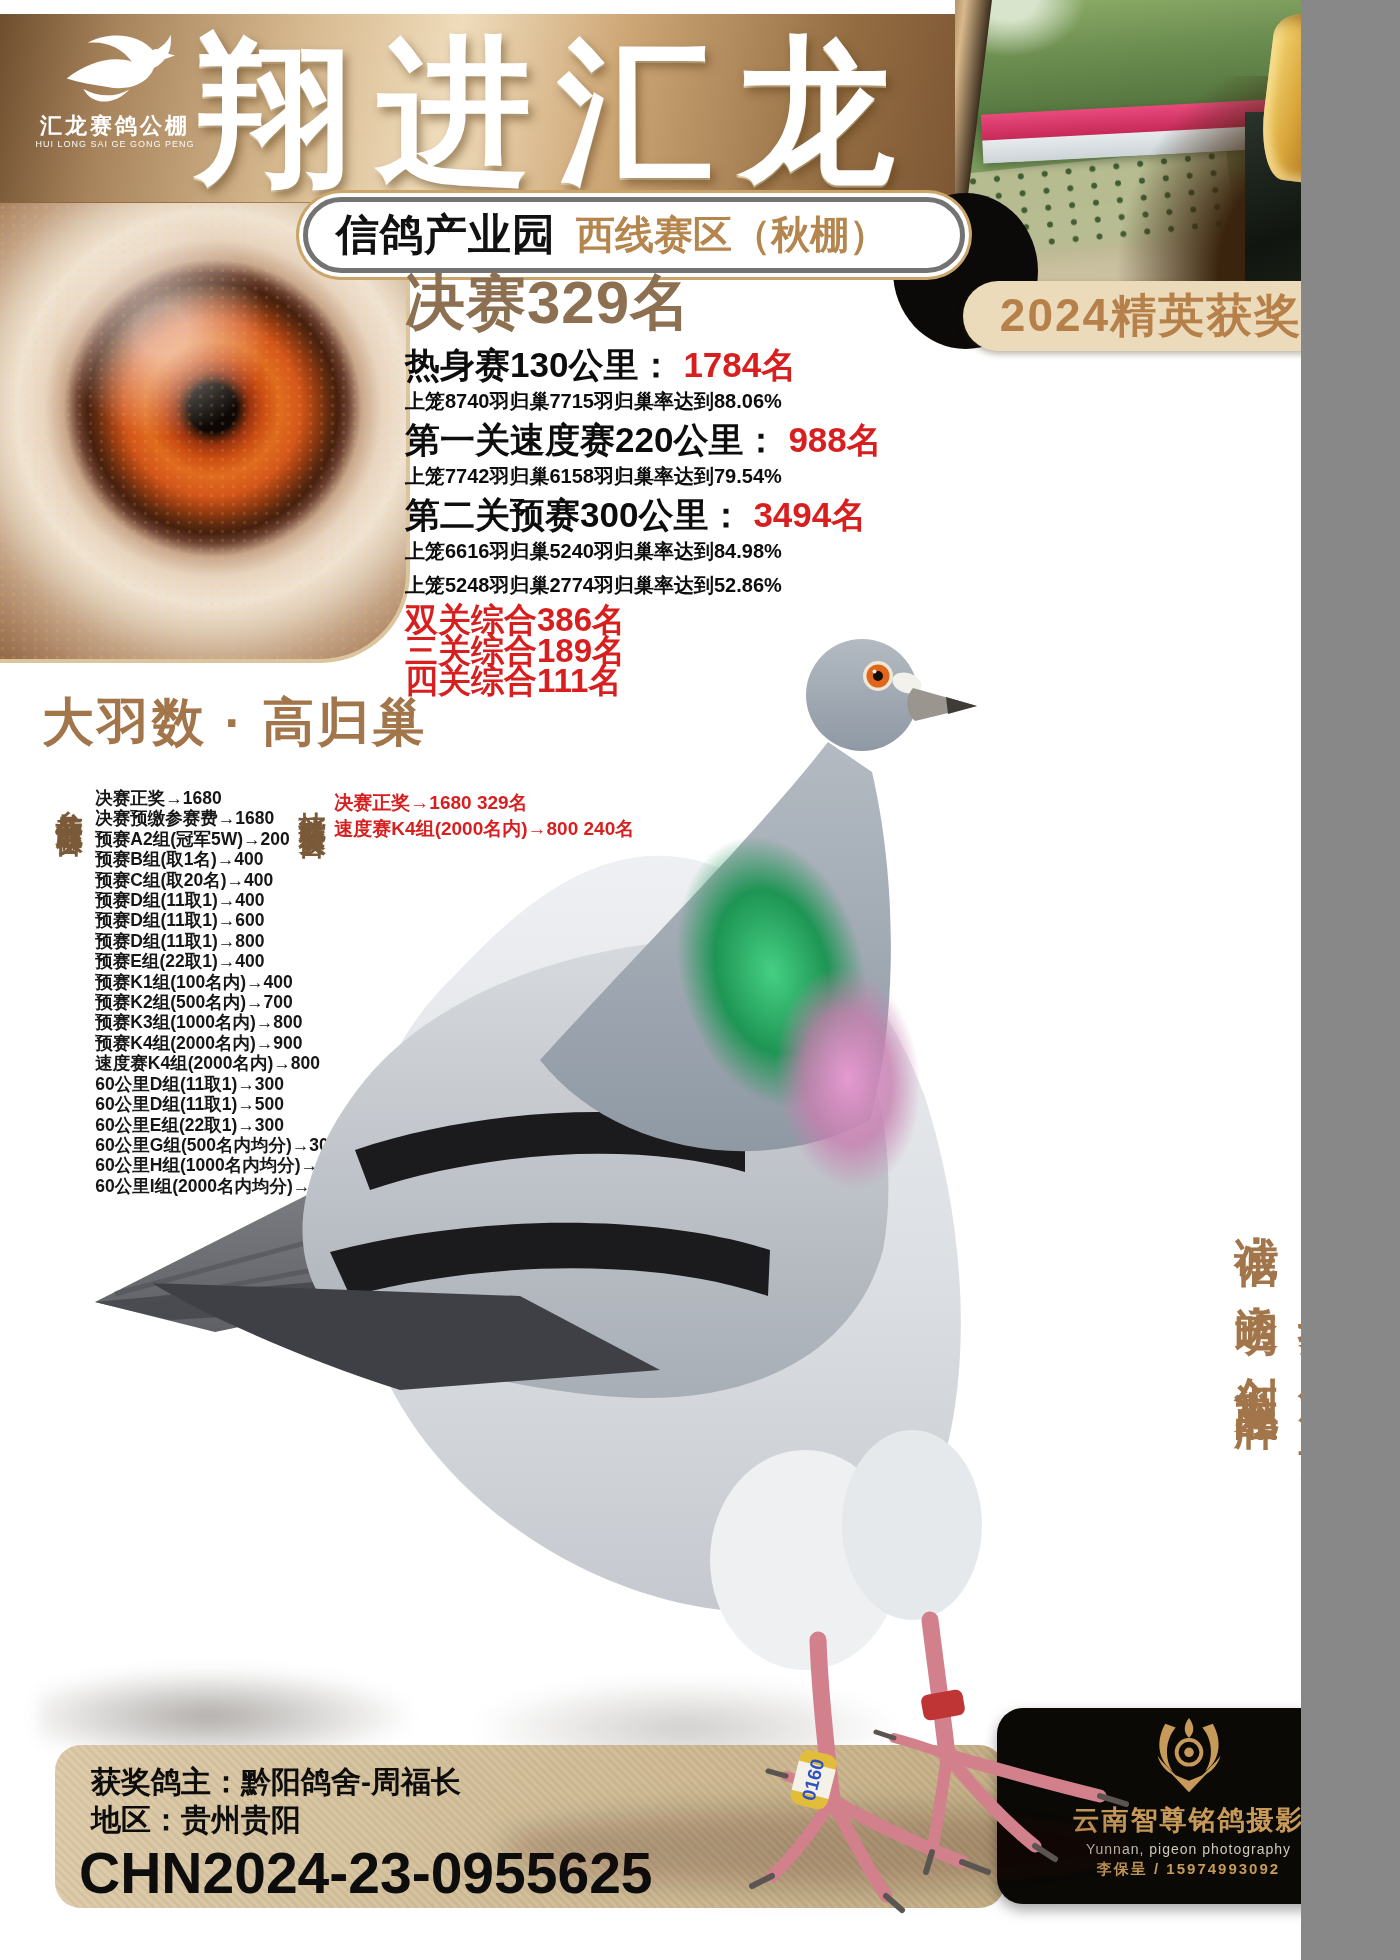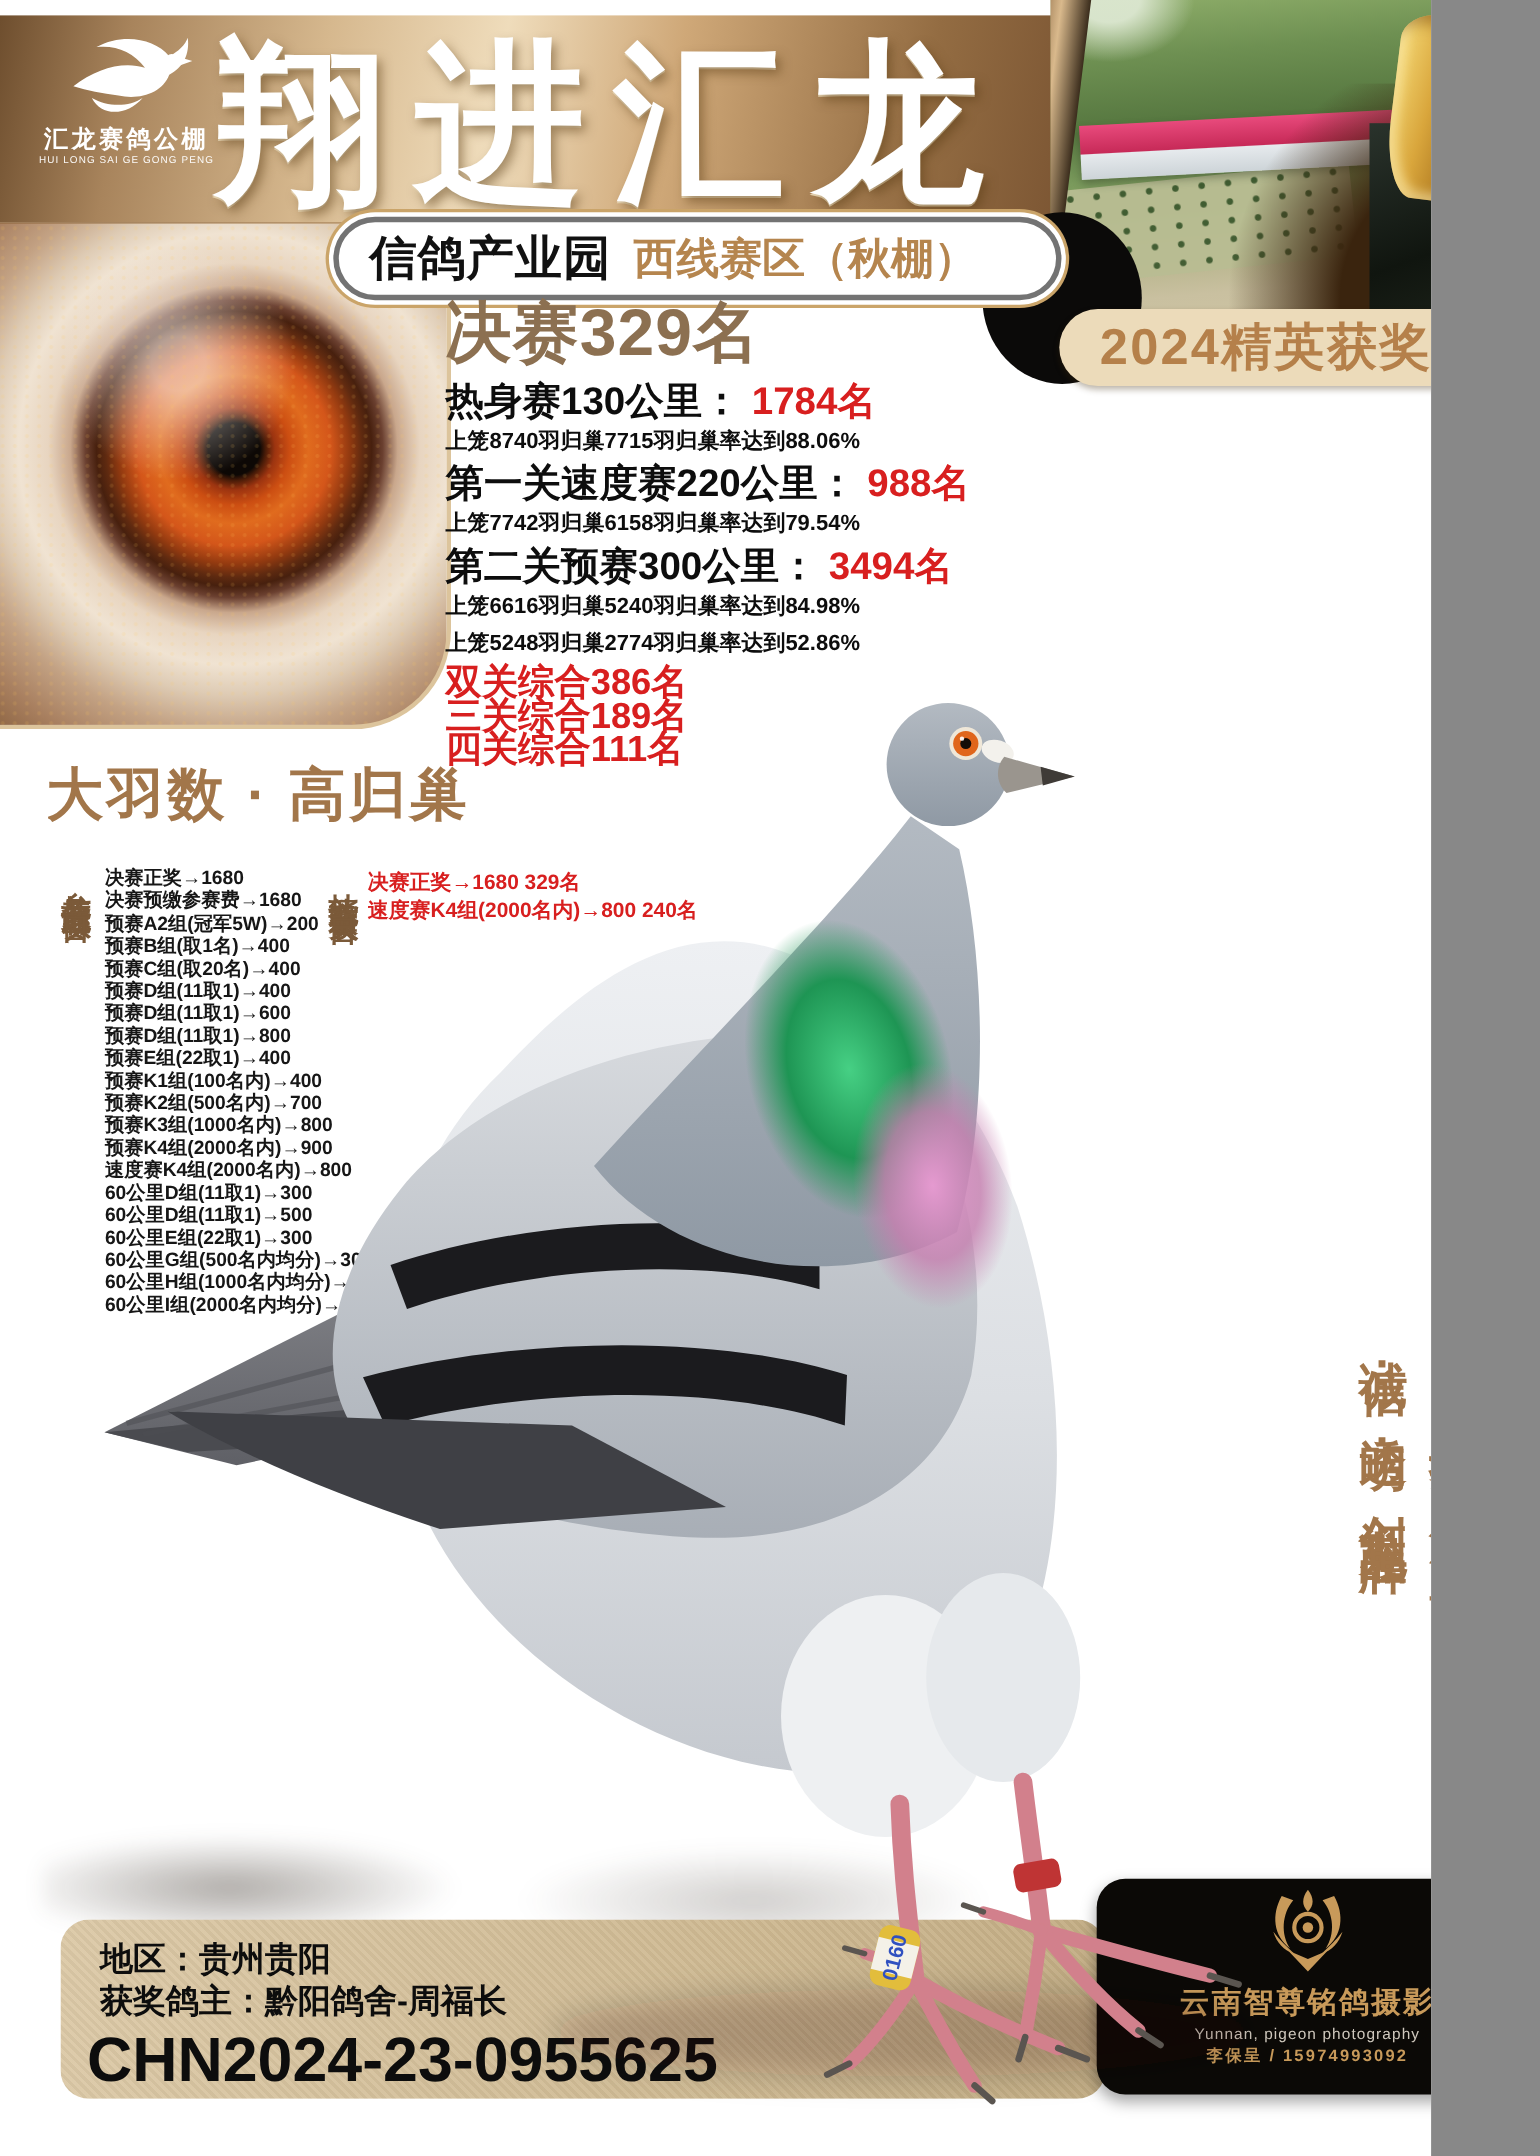--- a/index.html
+++ b/index.html
@@ -236,24 +236,24 @@
   </div>
 
   <div class="side-slogan s1">诚信·透明·创汇龙品牌</div>
   <div class="side-slogan s2">开拓·创新·向前</div>
 
   <div class="wall-shadow ws1"></div>
   <div class="wall-shadow ws2"></div>
 
   <div class="owner-box">
     <div class="o-line">
+      <span>获奖鸽主：</span><span>黔阳鸽舍-周福长</span>
+    </div>
+    <div class="o-line">
       <span>地区：</span><span>贵州贵阳</span>
-    </div>
-    <div class="o-line">
-      <span>获奖鸽主：</span><span>黔阳鸽舍-周福长</span>
     </div>
     <div class="o-ring">CHN2024-23-0955625</div>
   </div>
 
   <div class="studio">
     <svg viewBox="0 0 90 84">
       <g fill="#c89a5a">
         <path d="M20 6 C10 24 12 44 28 56 C19 43 20 23 31 10 Z"></path>
         <path d="M70 6 C80 24 78 44 62 56 C71 43 70 23 59 10 Z"></path>
         <path d="M45 0 C39 8 39 15 45 21 C51 15 51 8 45 0 Z"></path>

